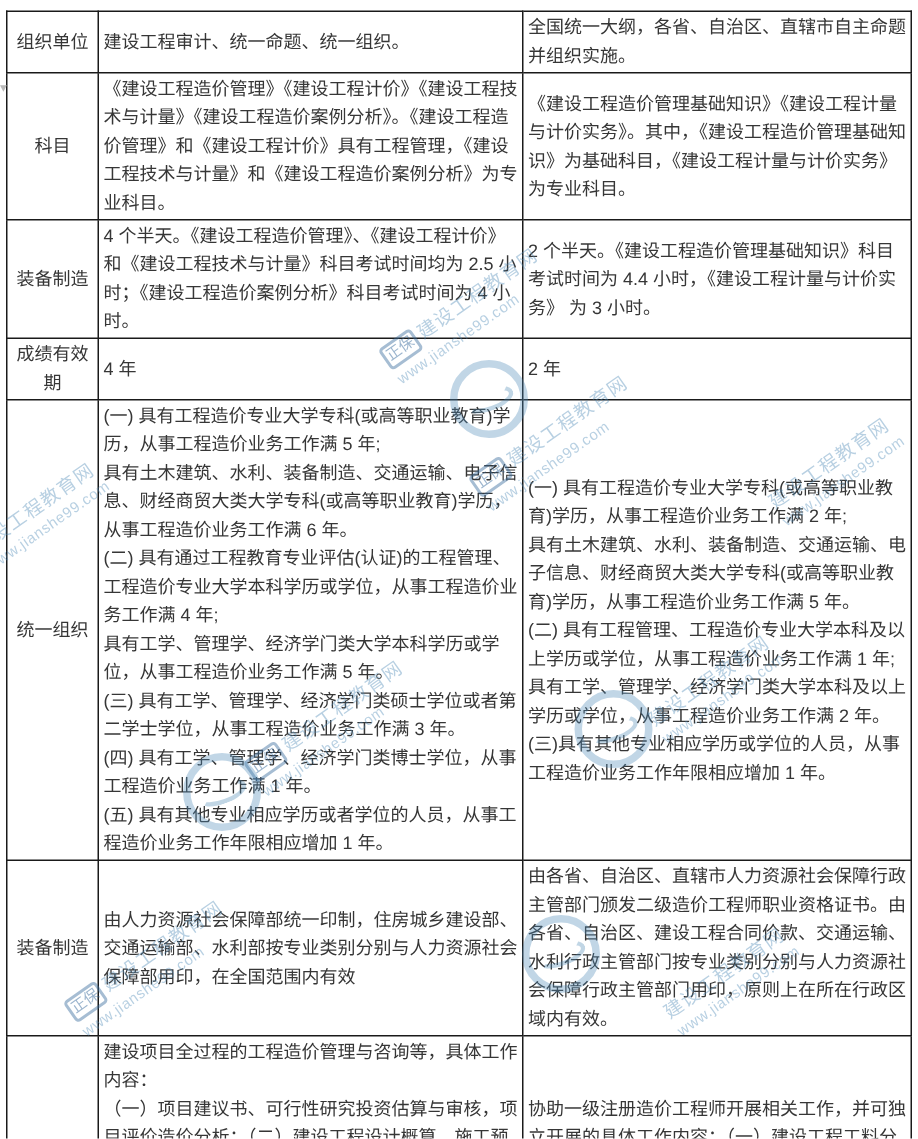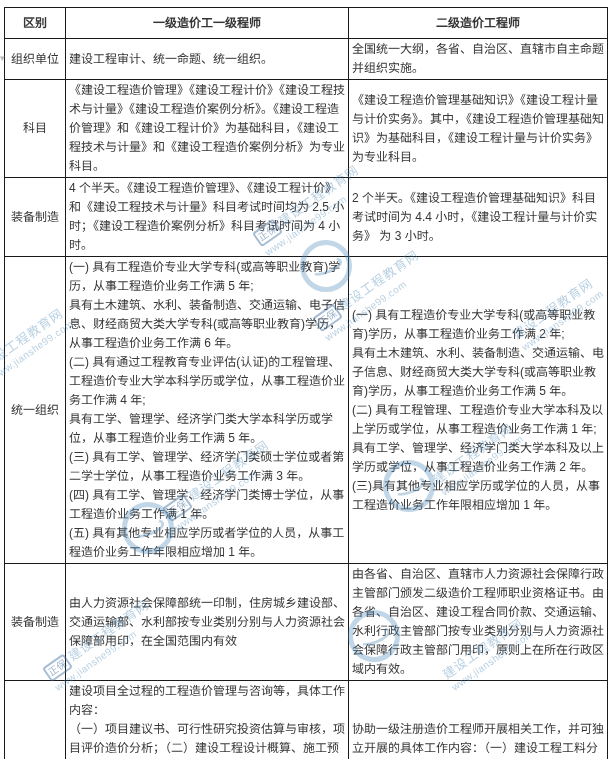--- a/index.html
+++ b/index.html
@@ -76,39 +76,39 @@
 </head>
 <body>
 
 <table class="cmp">
   <colgroup>
       <col class="c0">
       <col class="c1">
       <col class="c2">
     </colgroup>
   <tbody>
-      <tr class="r0">
-    <th class="hdr">区别</th>
-    <th class="hdr">一级造价工一级程师</th>
-    <th class="hdr">二级造价工程师</th>
-  </tr>
   <tr class="r1">
     <td class="lbl">组织单位</td>
     <td class="cell">建设工程审计、统一命题、统一组织。</td>
     <td class="cell">全国统一大纲，各省、自治区、直辖市自主命题并组织实施。</td>
   </tr>
   <tr class="r2">
     <td class="lbl">科目</td>
-    <td class="cell">《建设工程造价管理》《建设工程计价》《建设工程技术与计量》《建设工程造价案例分析》。《建设工程造价管理》和《建设工程计价》为基础科目，《建设工程技术与计量》和《建设工程造价案例分析》为专业科目。</td>
+    <td class="cell">《建设工程造价管理》《建设工程计价》《建设工程技术与计量》《建设工程造价案例分析》。《建设工程造价管理》和《建设工程计价》具有工程管理，《建设工程技术与计量》和《建设工程造价案例分析》为专业科目。</td>
     <td class="cell">《建设工程造价管理基础知识》《建设工程计量与计价实务》。其中，《建设工程造价管理基础知识》为基础科目，《建设工程计量与计价实务》为专业科目。</td>
   </tr>
   <tr class="r3">
     <td class="lbl">装备制造</td>
     <td class="cell">4 个半天。《建设工程造价管理》、《建设工程计价》和《建设工程技术与计量》科目考试时间均为 2.5 小时；《建设工程造价案例分析》科目考试时间为 4 小时。</td>
     <td class="cell">2 个半天。《建设工程造价管理基础知识》科目考试时间为 4.4 小时，《建设工程计量与计价实务》 为 3 小时。</td>
+  </tr>
+  <tr class="r4">
+    <td class="lbl">成绩有效期</td>
+    <td class="cell">4 年</td>
+    <td class="cell">2 年</td>
   </tr>
   <tr class="r5">
     <td class="lbl">统一组织</td>
     <td class="cell">(一) 具有工程造价专业大学专科(或高等职业教育)学历，从事工程造价业务工作满 5 年;
 具有土木建筑、水利、装备制造、交通运输、电子信息、财经商贸大类大学专科(或高等职业教育)学历，从事工程造价业务工作满 6 年。
 (二) 具有通过工程教育专业评估(认证)的工程管理、工程造价专业大学本科学历或学位，从事工程造价业务工作满 4 年;
 具有工学、管理学、经济学门类大学本科学历或学位，从事工程造价业务工作满 5 年。
 (三) 具有工学、管理学、经济学门类硕士学位或者第二学士学位，从事工程造价业务工作满 3 年。
 (四) 具有工学、管理学、经济学门类博士学位，从事工程造价业务工作满 1 年。
 (五) 具有其他专业相应学历或者学位的人员，从事工程造价业务工作年限相应增加 1 年。</td>

